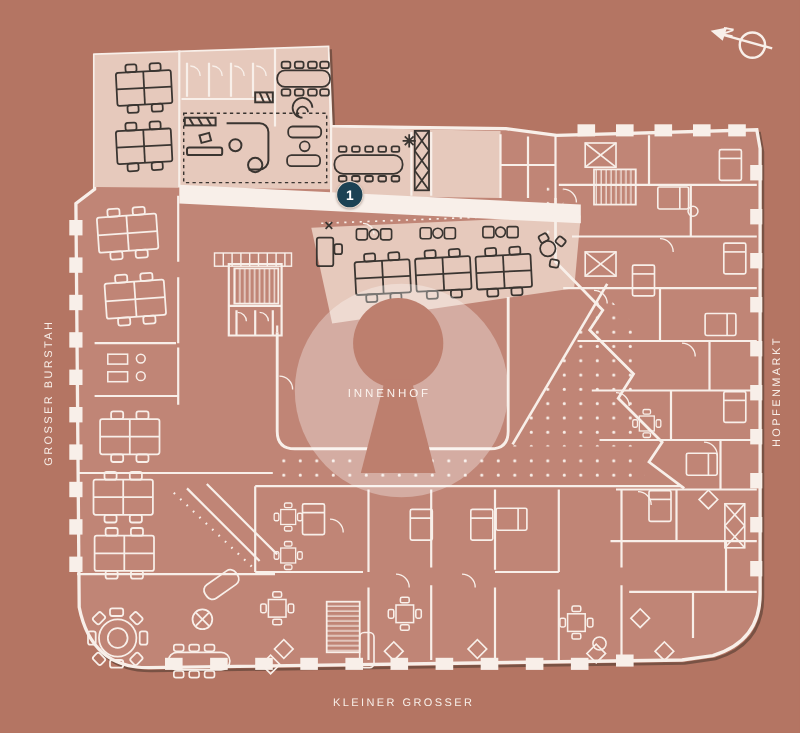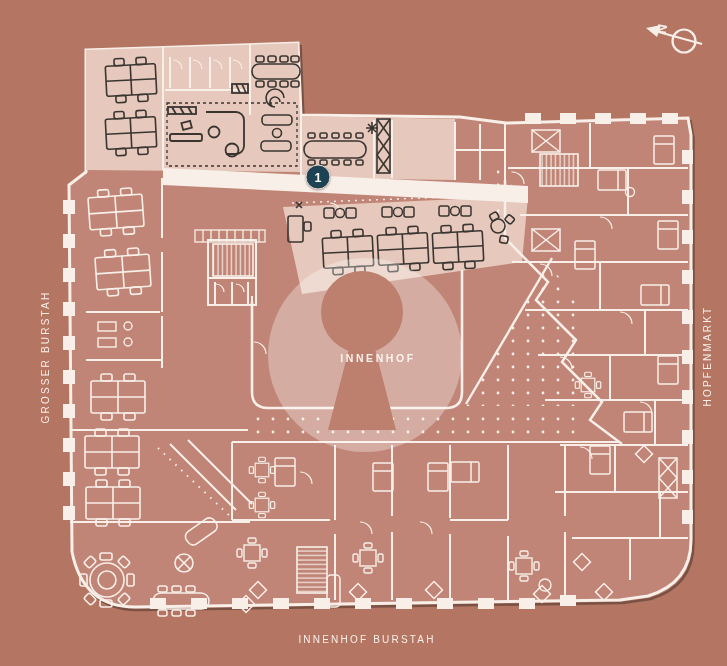--- a/index.html
+++ b/index.html
@@ -9,22 +9,22 @@
     font-family:"Liberation Sans", sans-serif;
   }
   svg{position:absolute;left:0;top:0;}
   .lbl{
     position:absolute;color:#f8efe9;font-size:10px;letter-spacing:2.2px;
     font-weight:400;white-space:nowrap;transform:translate(-50%,-50%);
     user-select:none;
   }
   .lbl.vert{transform:translate(-50%,-50%) rotate(-90deg);}
   .innenhof{
-    position:absolute;left:378px;top:358px;transform:translate(-50%,-50%);
-    color:#fbf3ee;font-size:10.5px;letter-spacing:2.6px;white-space:nowrap;font-weight:bold;
+    position:absolute;left:354px;top:358px;transform:translate(-50%,-50%);
+    color:#fbf3ee;font-size:10.5px;letter-spacing:2.6px;white-space:nowrap;
   }
   .marker{
     position:absolute;left:318px;top:177px;width:23px;height:23px;
     transform:translate(-50%,-50%);
     background:#1c4254;border:1.6px solid #ead9cd;border-radius:50%;
     display:flex;align-items:center;justify-content:center;
     color:#ffffff;font-size:12.5px;font-weight:700;cursor:pointer;
     box-shadow:0 1px 2px rgba(60,30,20,.35);
   }
   .north-n{
@@ -401,21 +401,21 @@
     <circle cx="684" cy="41" r="11.5" stroke-width="2.2"></circle>
     <line x1="655" y1="31" x2="702" y2="44" stroke-width="2.2"></line>
     <polygon points="646,28 661,25 657,37" fill="#f8efe9" stroke="none"></polygon>
   </g>
 </svg>
 
 <div class="lbl vert" style="left:45px;top:357px;">GROSSER BURSTAH</div>
 
 <div class="lbl vert" style="left:707px;top:356px;">HOPFENMARKT</div>
 
-<div class="lbl" style="left:367px;top:639px;">INNENHOF BURSTAH</div>
+<div class="lbl" style="left:367px;top:639px;">KLEINER GROSSER</div>
 
 <div class="innenhof">INNENHOF</div>
 
 <div class="marker">
   <span>1</span>
 </div>
 
 <div class="north-n">N</div>
 
 </div>

